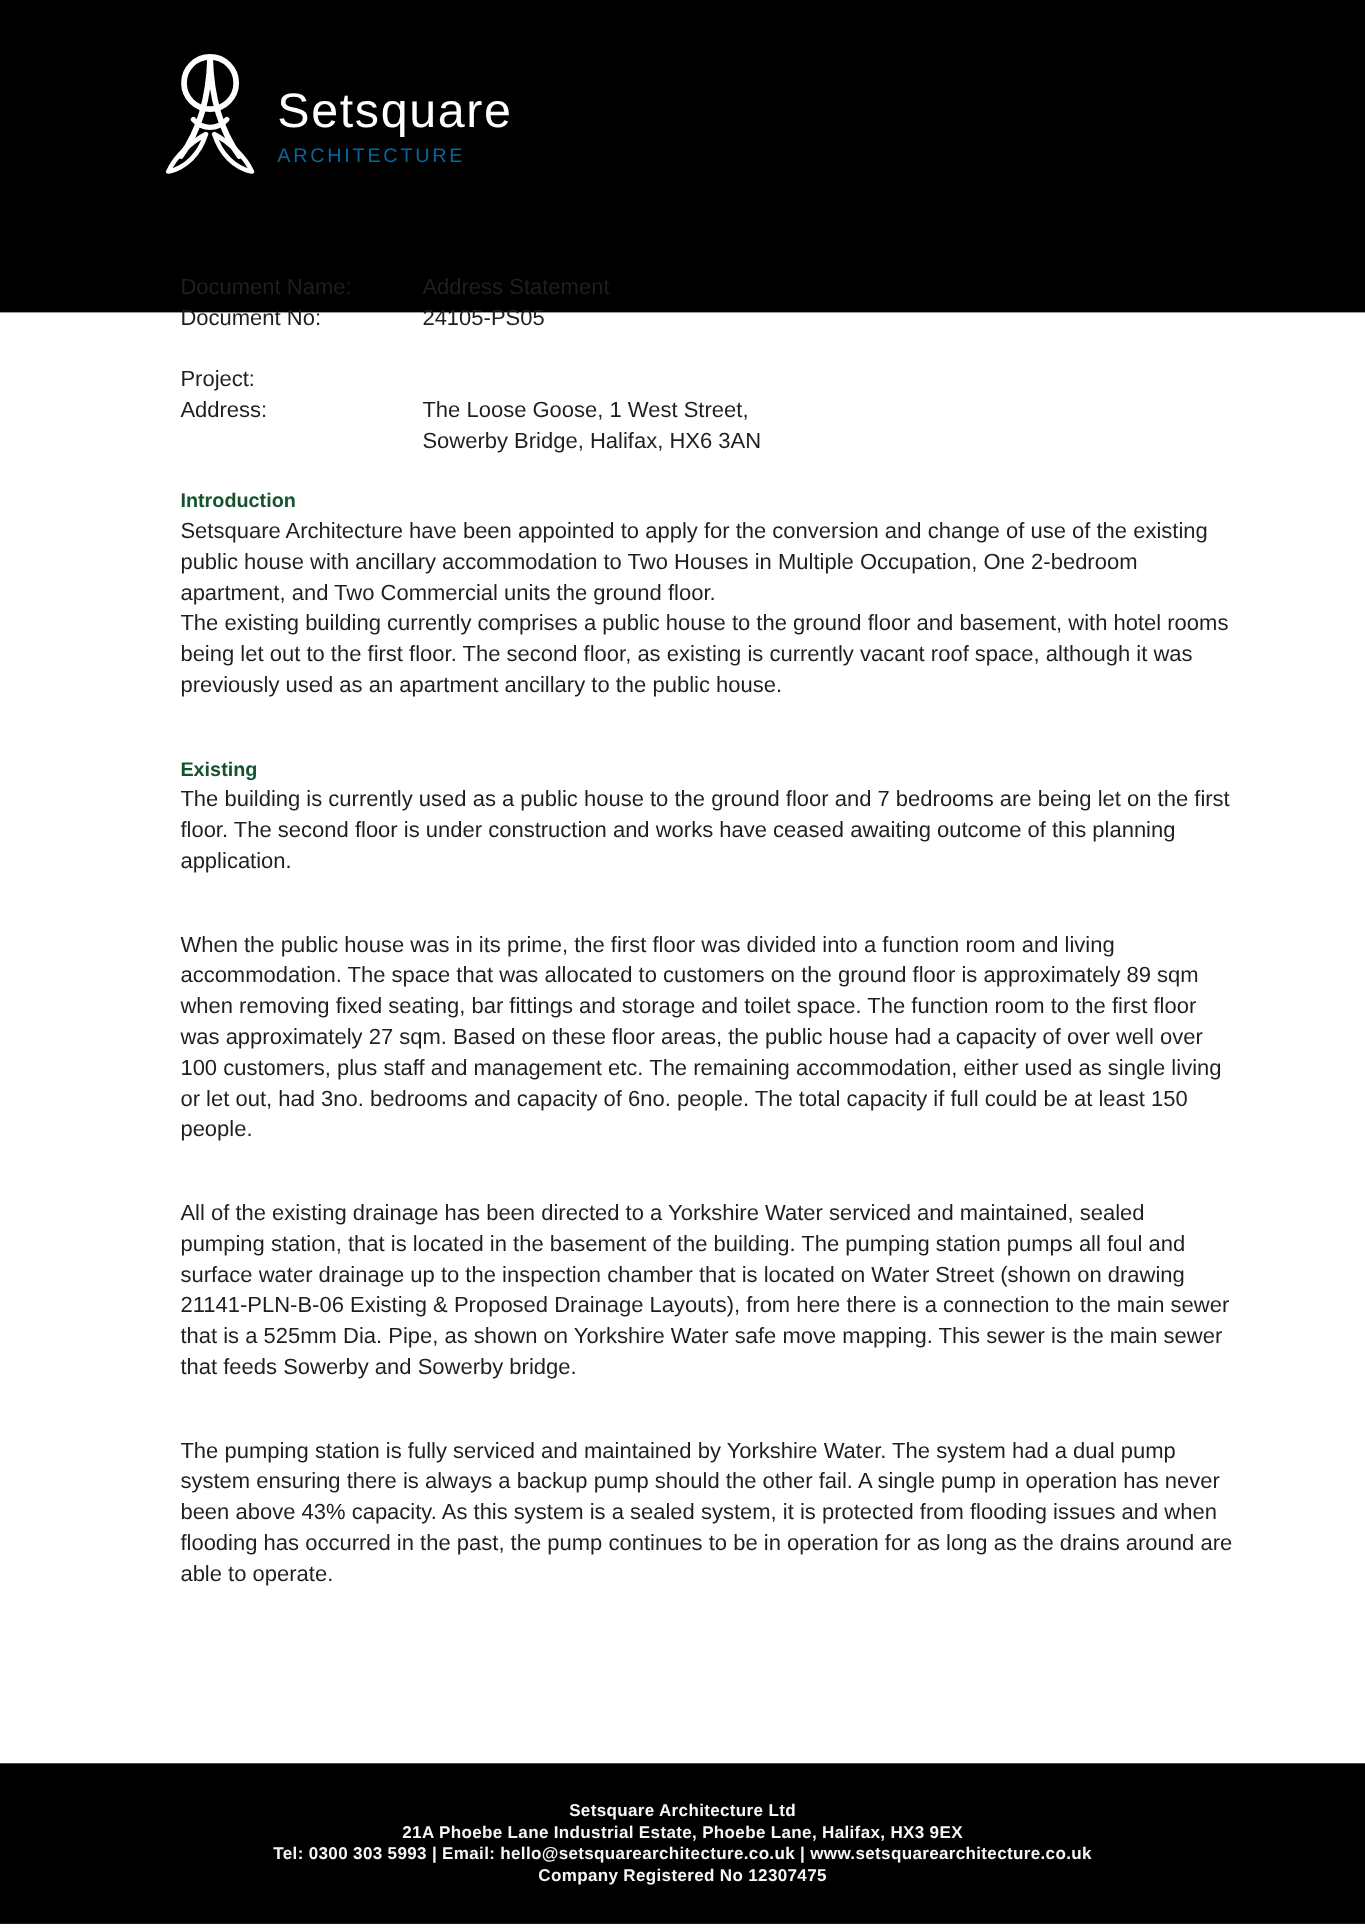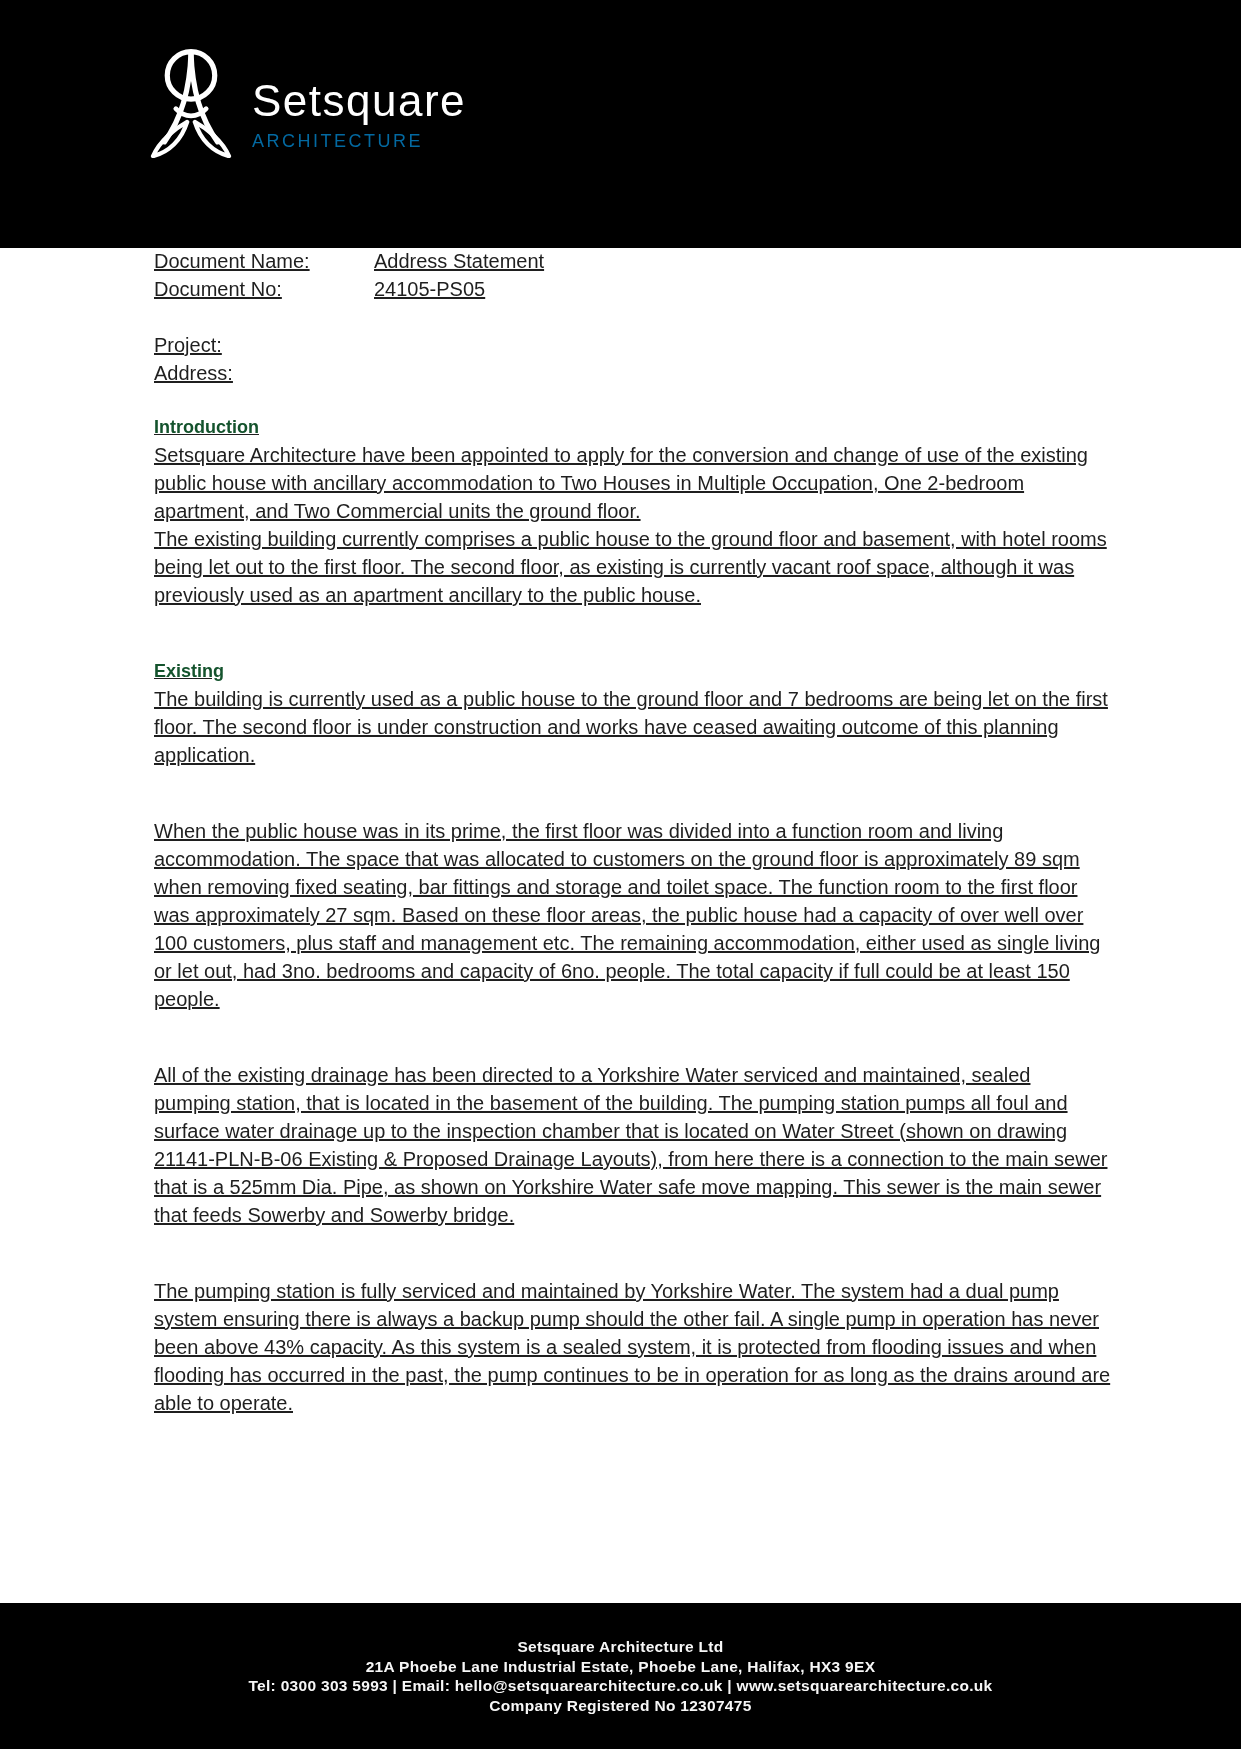--- a/index.html
+++ b/index.html
@@ -7,21 +7,21 @@
     width: 1241px; height: 1755px;
     position: relative;
     background: #ffffff;
     font-family: "Liberation Sans", sans-serif;
     color: #1f1f1f;
   }
 
   
   .header-band {
     position: absolute; top: 0; left: 0;
-    width: 100%; height: 248px;
+    width: 100%; height: 284px;
     background: #000000;
   }
   .logo {
     position: absolute; left: 148px; top: 46px;
     display: flex; align-items: flex-end; gap: 18px;
   }
   .logo-icon { display: block; }
   .logo-text { padding-bottom: 2px; }
   .logo-name {
     color: #ffffff;
@@ -34,25 +34,24 @@
     color: #0369a1;
     font-size: 18px;
     font-weight: 400;
     letter-spacing: 2.5px;
     line-height: 30px;
     margin-top: 3px;
   }
 
   
   .content {
-    position: absolute; left: 154px; top: 247px;
+    position: absolute; left: 164px; top: 247px;
     width: 958px;
     font-size: 20px;
     line-height: 28px;
-    text-decoration: underline;
   }
   .doc-info { margin: 0 0 26px 0; }
   .info-row { display: flex; }
   .info-row.row-gap-after { margin-bottom: 28px; }
   .info-label { width: 220px; flex: none; }
   .info-value { flex: 1; }
 
   .section-heading {
     font-size: 18px;
     line-height: 28px;
@@ -111,20 +110,24 @@
     </div>
     <div class="info-row row-gap-after">
       <div class="info-label">Document No:</div>
       <div class="info-value">24105-PS05</div>
     </div>
     <div class="info-row">
       <div class="info-label">Project:</div>
     </div>
     <div class="info-row">
       <div class="info-label">Address:</div>
+      <div class="info-value">
+        <div>The Loose Goose, 1 West Street,</div>
+        <div>Sowerby Bridge, Halifax, HX6 3AN</div>
+      </div>
     </div>
   </div>
 
   <section>
     <h2 class="section-heading">Introduction</h2>
     <p class="tight">Setsquare Architecture have been appointed to apply for the conversion and change of use of the existing public house with ancillary accommodation to Two Houses in Multiple Occupation, One 2-bedroom apartment, and Two Commercial units the ground floor.</p>
     <p>The existing building currently comprises a public house to the ground floor and basement, with hotel rooms being let out to the first floor. The second floor, as existing is currently vacant roof space, although it was previously used as an apartment ancillary to the public house.</p>
   </section>
 
   <section>

